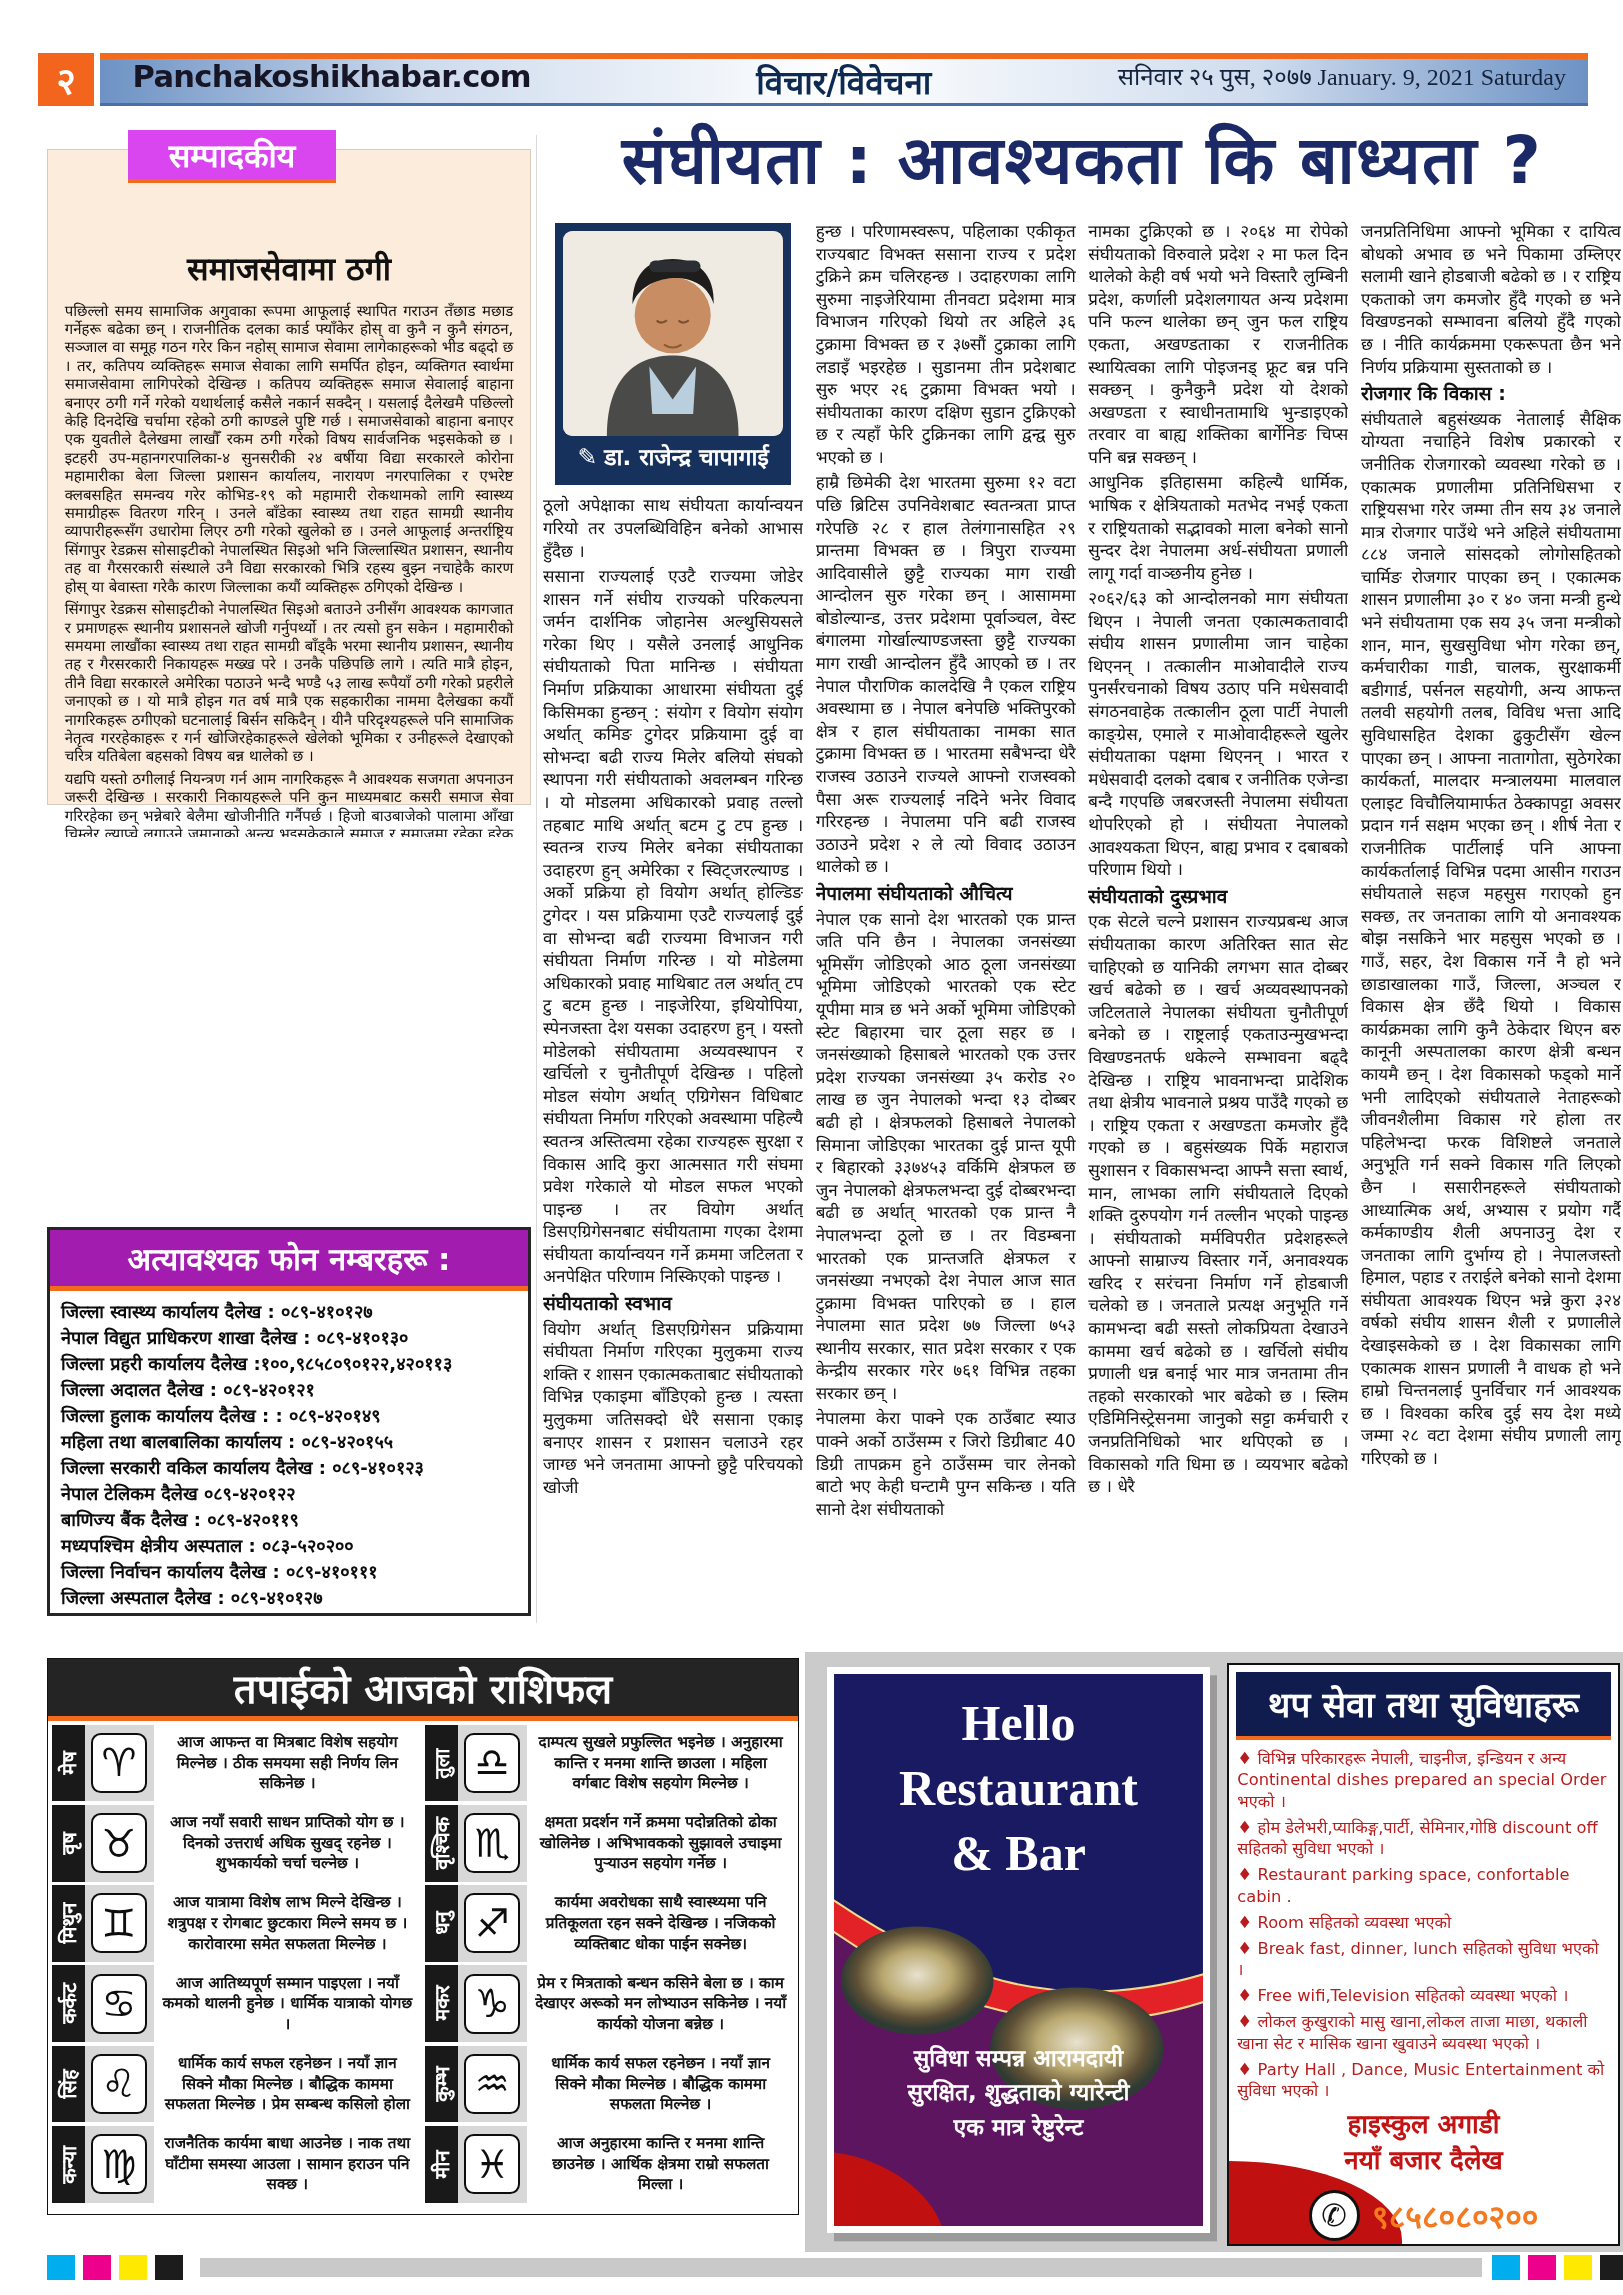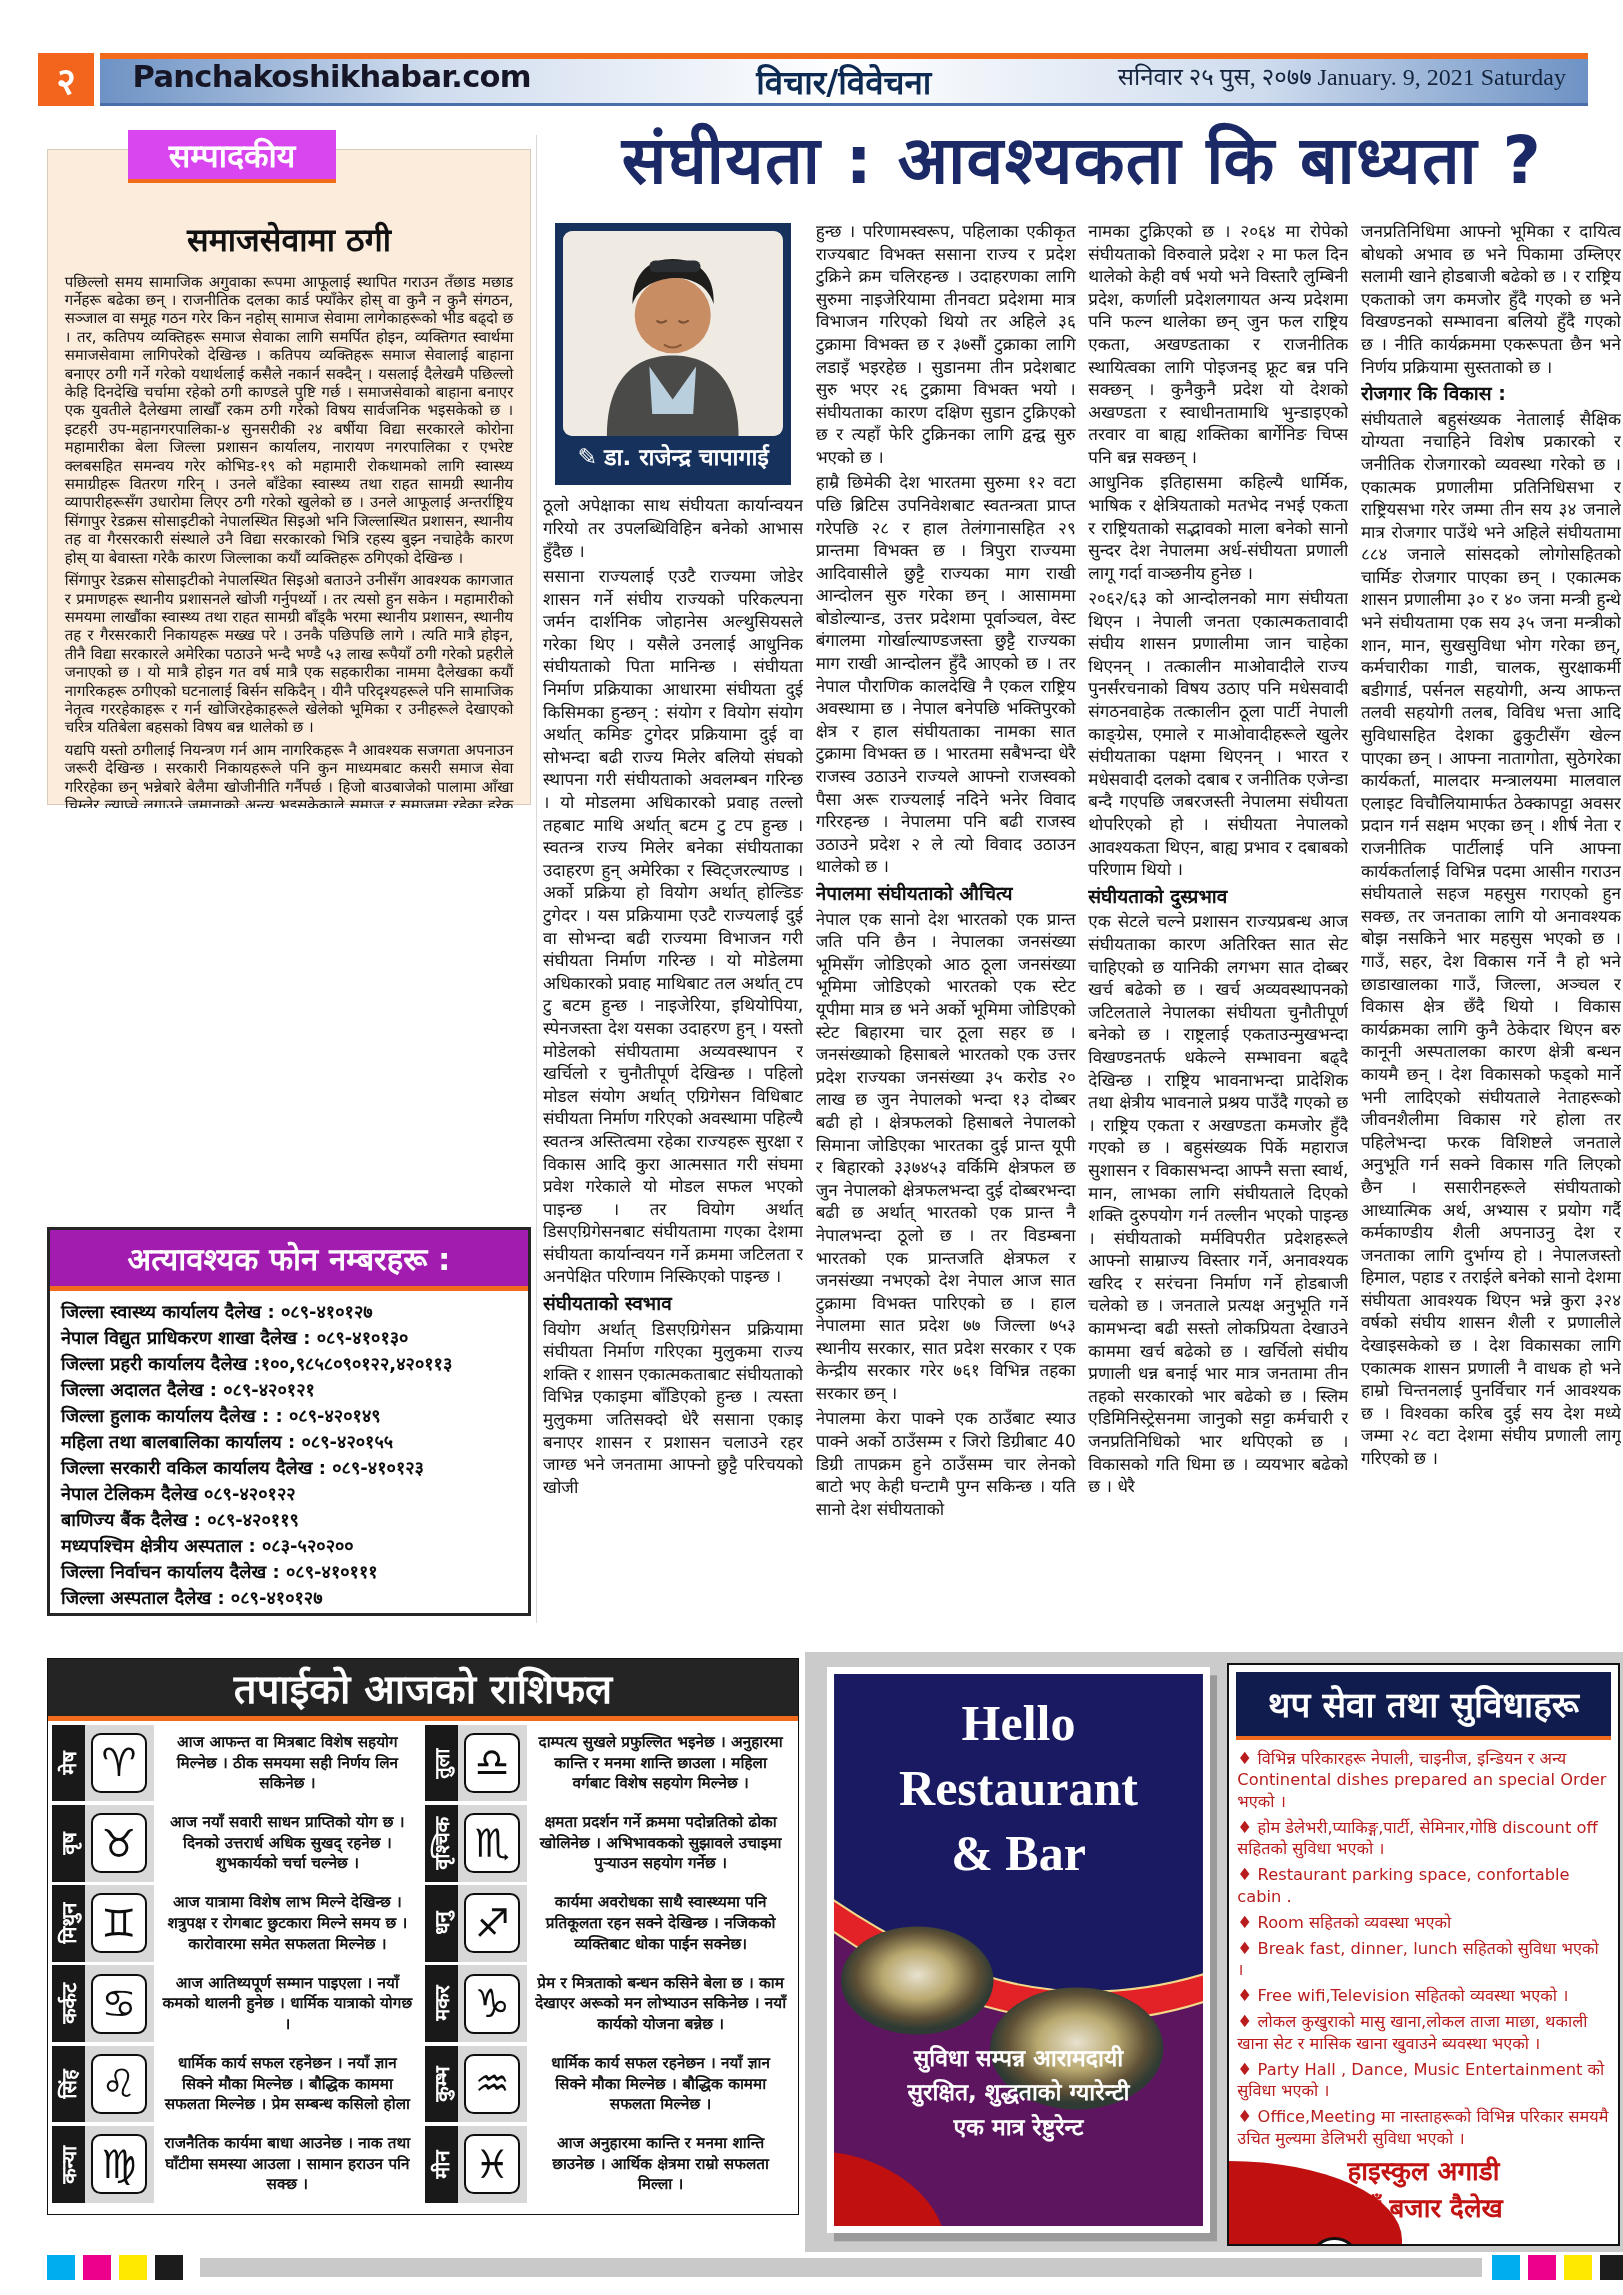--- a/index.html
+++ b/index.html
@@ -16,21 +16,21 @@
   .site-name { padding-left:33px; font-size:30.5px; font-weight:bold; color:#161626; letter-spacing:-0.7px; }
   .section-name { position:absolute; left:50%; transform:translateX(-50%); font-size:33px; font-weight:bold; color:#0d2a52; }
   .issue-date { position:absolute; right:22px; font-family:"Liberation Serif", serif; font-size:24px; color:#14233c; }
 
   
   .editorial { position:absolute; left:47px; top:149px; width:484px; height:656px;
                background:#fcecdc; border:1.4px solid #d8cbbc; }
   .ed-label { position:absolute; left:128px; top:130px; width:208px; height:53px; background:#d946ef;
               color:#fff; font-size:32px; font-weight:bold; display:flex; align-items:center; justify-content:center;
               border-bottom:4.9px solid #f26a1b; z-index:3; }
-  .ed-title { text-align:center; font-weight:bold; font-size:32px; color:#111; margin-top:67px; }
+  .ed-title { text-align:center; font-weight:bold; font-size:32px; color:#111; margin-top:96px; }
   .ed-body { padding:12.5px 16.7px 0 16.7px; height:548px; overflow:hidden; font-size:15px; line-height:18.4px;
              text-align:justify; color:#111; }
   .ed-body p { margin-bottom:4.2px; }
 
   
   .phonebox { position:absolute; left:47px; top:1227px; width:484px; height:389px;
               border:3.5px solid #262626; background:#fff; }
   .phone-head { height:61px; background:#a21caf; color:#fff; display:flex; align-items:center; justify-content:center;
                 font-size:31px; font-weight:bold; border-bottom:5.6px solid #f26a1b; }
   .phone-list { padding:8.3px 11px; }
@@ -327,21 +327,20 @@
     <div class="serv-head">थप सेवा  तथा सुविधाहरू</div>
     <ul class="serv-list" id="serv-list">
         <li>विभिन्न परिकारहरू नेपाली, चाइनीज, इन्डियन र अन्य Continental dishes prepared an special Order भएको ।</li>
         <li>होम डेलेभरी,प्याकिङ्ग,पार्टी, सेमिनार,गोष्ठि discount off सहितको सुविधा भएको ।</li>
         <li>Restaurant parking space, confortable cabin .</li>
         <li>Room सहितको व्यवस्था भएको</li>
         <li>Break fast, dinner, lunch सहितको सुविधा भएको ।</li>
         <li>Free wifi,Television सहितको व्यवस्था भएको ।</li>
         <li>लोकल कुखुराको मासु खाना,लोकल ताजा माछा, थकाली खाना सेट र मासिक खाना खुवाउने ब्यवस्था भएको ।</li>
         <li>Party Hall , Dance, Music Entertainment को सुविधा भएको ।</li>
-        <li>Office,Meeting मा नास्ताहरूको विभिन्न परिकार समयमै उचित मुल्यमा  डेलिभरी सुविधा भएको ।</li>
       </ul>
     <div class="serv-address">
       <div>हाइस्कुल अगाडी</div>
       <div>नयाँ बजार दैलेख</div>
     </div>
     <div class="serv-phone-row">
       <div class="phone-glyph">✆</div>
       <div class="serv-phone-num">९८५८०८०२००</div>
     </div>
     <div class="serv-wave"></div>

